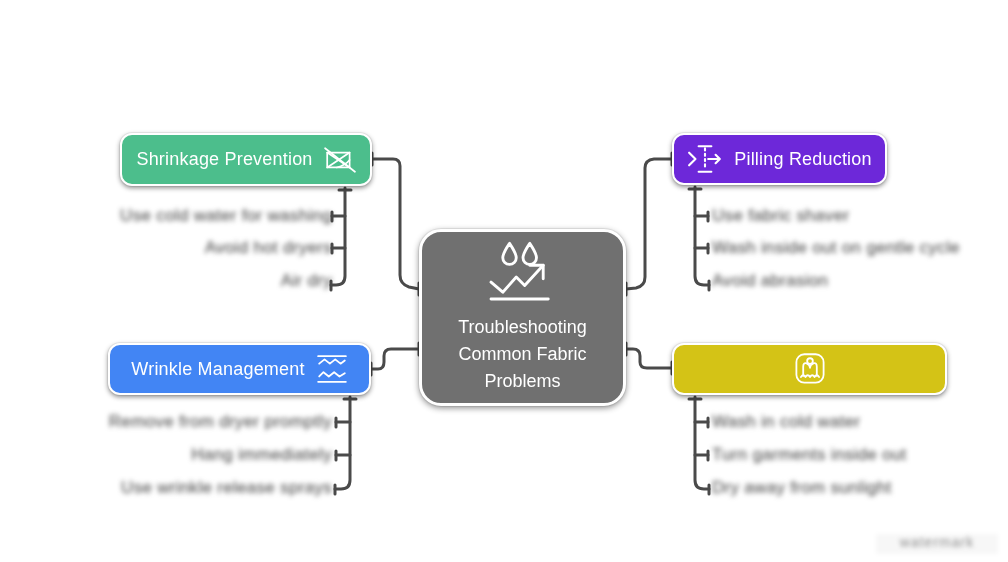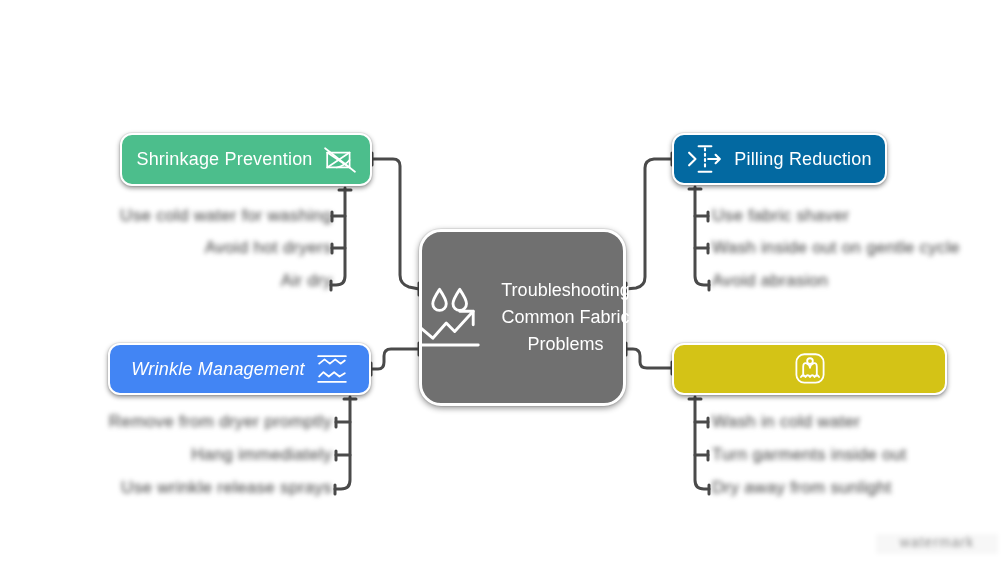--- a/index.html
+++ b/index.html
@@ -9,28 +9,28 @@
   }
   .edges{position:absolute;left:0;top:0;z-index:1;}
   .node{
     position:absolute;z-index:3;display:flex;align-items:center;justify-content:center;
     gap:11px;color:#fff;font-size:18px;font-weight:500;letter-spacing:.2px;
     border:2px solid #ffffff;border-radius:12px;
     box-shadow:0 2px 5px rgba(0,0,0,.45), 0 0 0 1px rgba(0,0,0,.05);
     box-sizing:border-box;padding:0 16px;white-space:nowrap;
   }
   .node-green{left:120px;top:133px;width:252px;height:53px;background:#4cbe8c;}
-  .node-purple{left:672px;top:133px;width:215px;height:52px;background:#0369a1;}
-  .node-blue{left:108px;top:343px;width:263px;height:52px;background:#4285f4;font-style:italic;}
+  .node-purple{left:672px;top:133px;width:215px;height:52px;background:#6d28d9;}
+  .node-blue{left:108px;top:343px;width:263px;height:52px;background:#4285f4;}
   .node-yellow{left:672px;top:343px;width:275px;height:52px;background:#d4c316;}
   .node-center{
     position:absolute;z-index:3;left:419px;top:229px;width:207px;height:177px;
     background:#707070;border:3px solid #fff;border-radius:22px;
     box-shadow:0 2px 6px rgba(0,0,0,.45), 0 0 0 1px rgba(0,0,0,.06);
-    display:flex;flex-direction:row;align-items:center;justify-content:center;
+    display:flex;flex-direction:column;align-items:center;justify-content:center;
     gap:10px;box-sizing:border-box;
   }
   .center-label{
     color:#fff;font-size:18px;font-weight:500;text-align:center;
     width:178px;line-height:27px;
   }
   .sub{
     position:absolute;z-index:2;font-size:17px;font-weight:500;color:#3d3d3d;
     filter:blur(2.4px);line-height:24px;white-space:nowrap;letter-spacing:.3px;
   }

